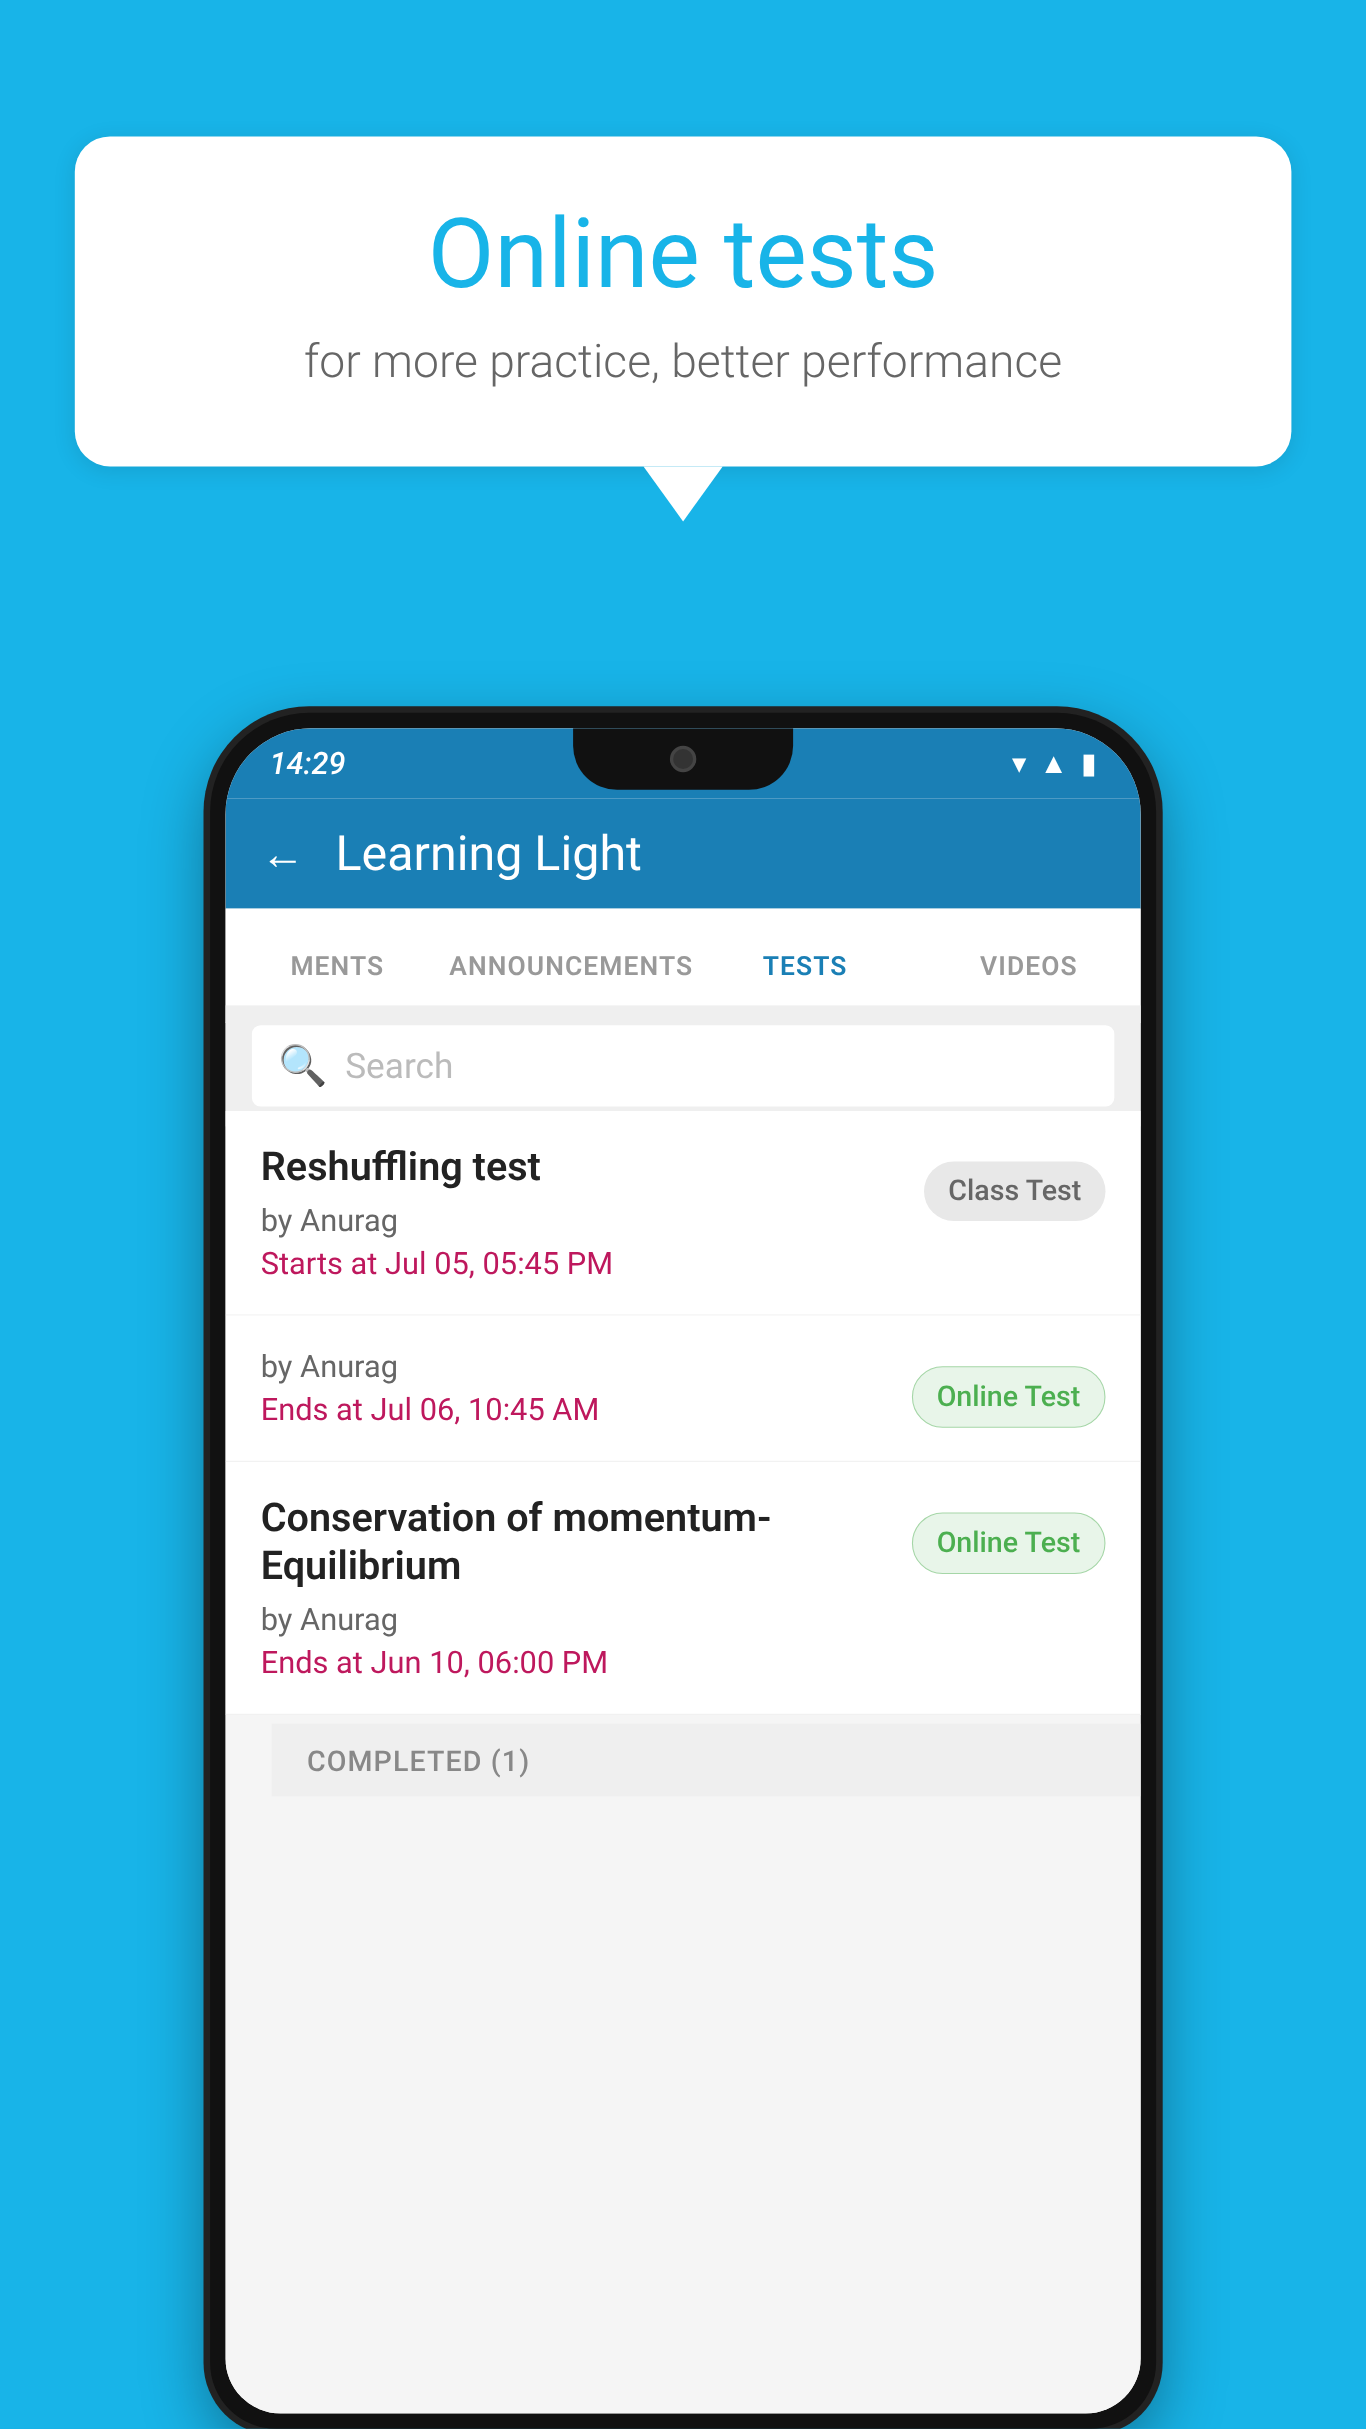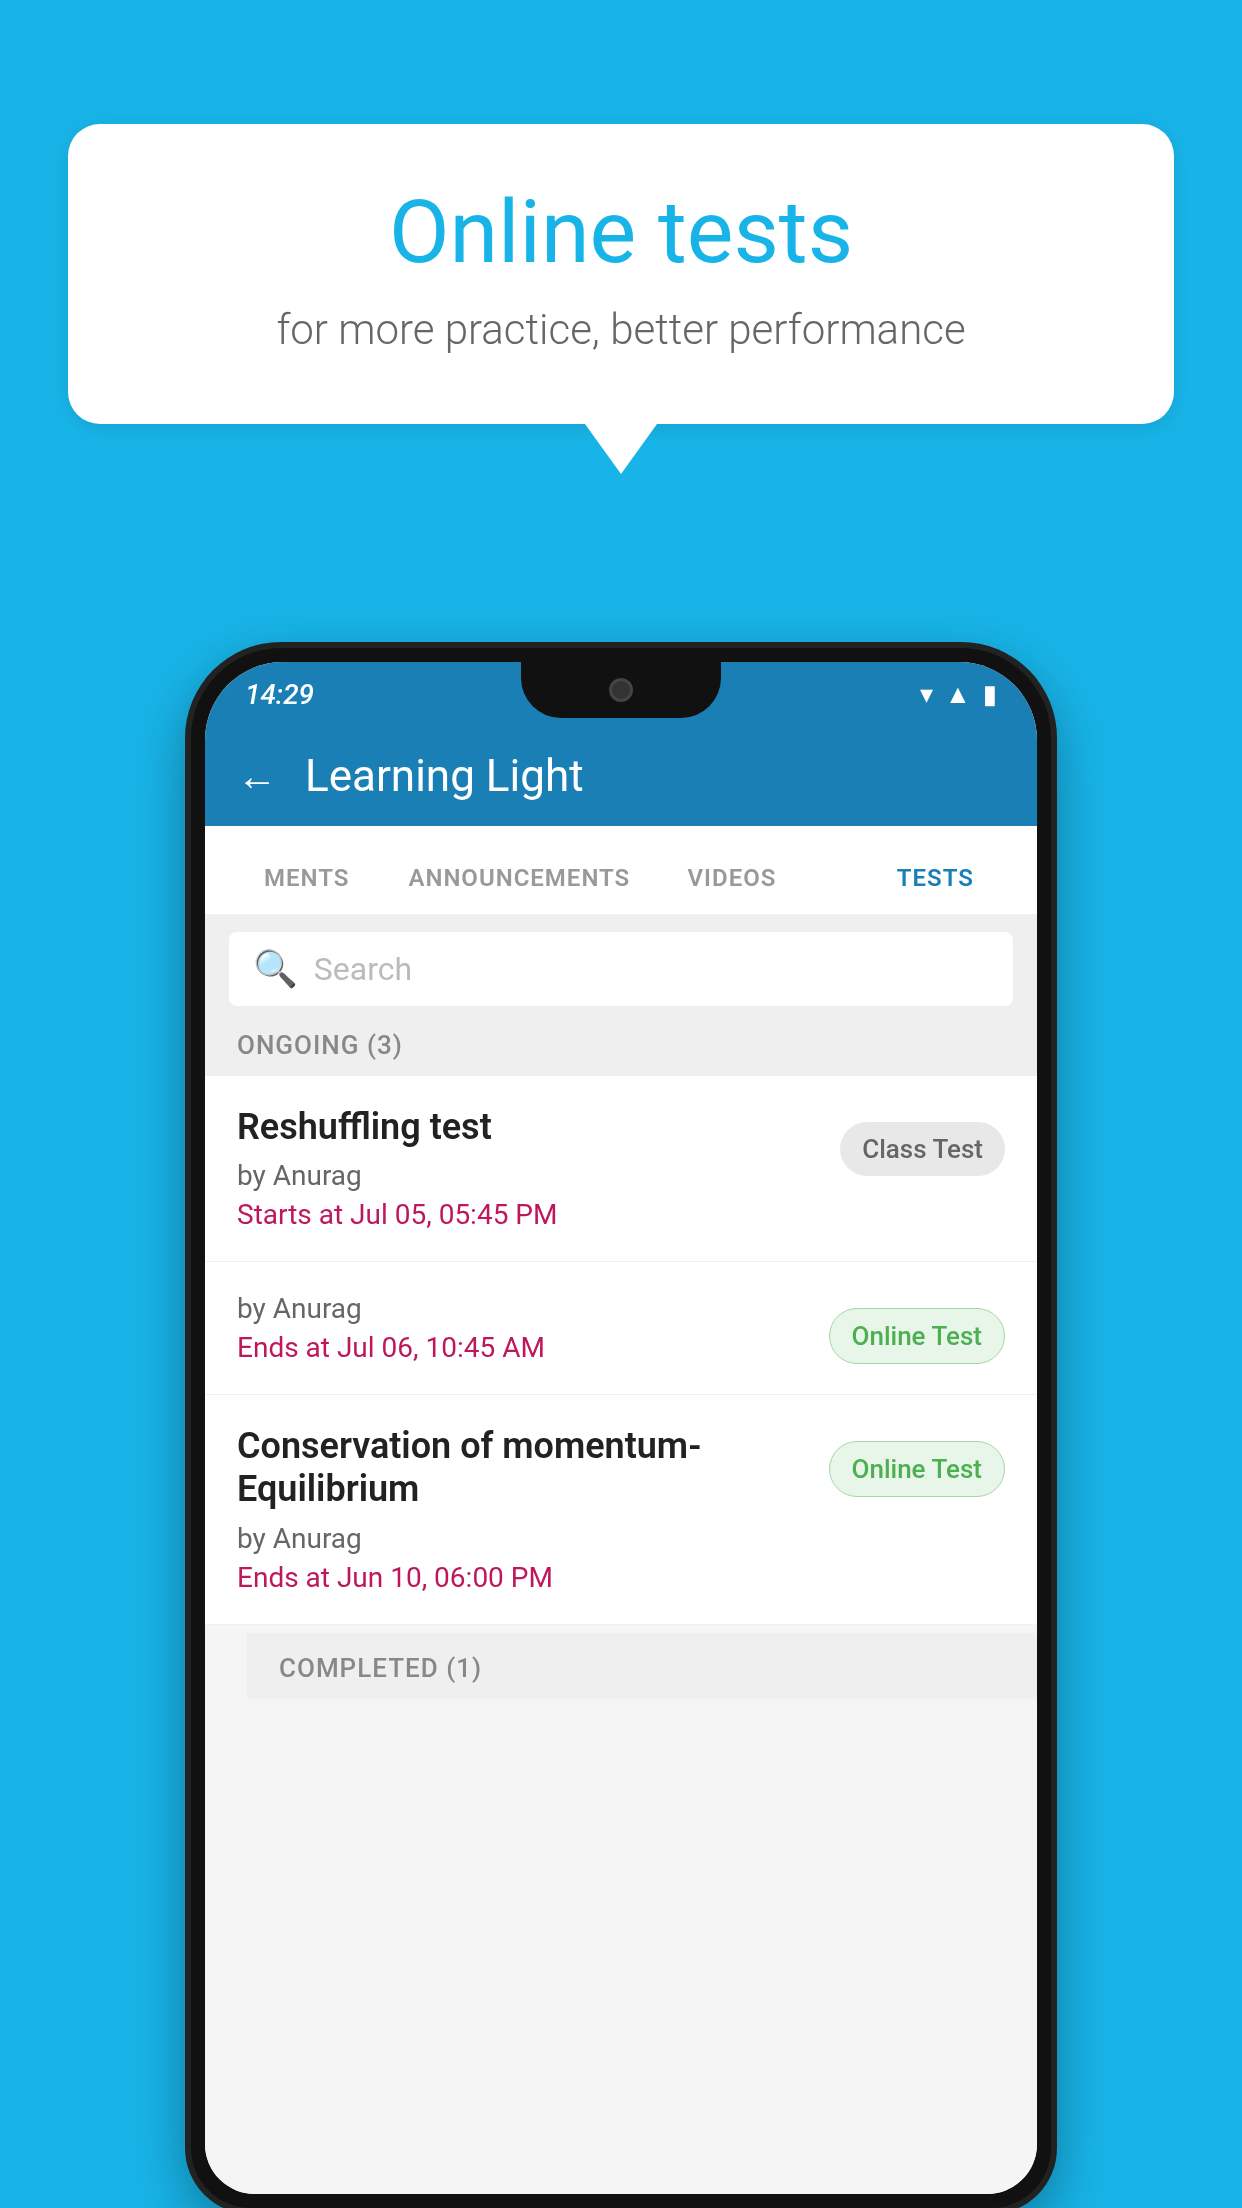--- a/index.html
+++ b/index.html
@@ -366,38 +366,37 @@
       <span class="app-header-title">Learning Light</span>
     </div>
 
     <div class="tabs-bar">
       <div class="tab-item">
         <span>MENTS</span>
       </div>
       <div class="tab-item">
         <span>ANNOUNCEMENTS</span>
       </div>
+      <div class="tab-item active">
+        <span>TESTS</span>
+      </div>
       <div class="tab-item">
         <span>VIDEOS</span>
-      </div>
-      <div class="tab-item active">
-        <span>TESTS</span>
       </div>
     </div>
 
     <div class="search-bar">
       <div class="search-input-wrapper">
         <span class="search-icon-span">🔍</span>
         <span class="search-placeholder">Search</span>
       </div>
     </div>
 
     <div class="content-area">
 
-      <div class="section-header">ONGOING (3)</div>
 
       <div class="test-item">
         <div class="test-item-content">
           <div class="test-item-title">Reshuffling test</div>
           <div class="test-item-by">by Anurag</div>
           <div class="test-item-date">Starts at  Jul 05, 05:45 PM</div>
         </div>
         <div class="test-badge badge-class">Class Test</div>
       </div>
 

